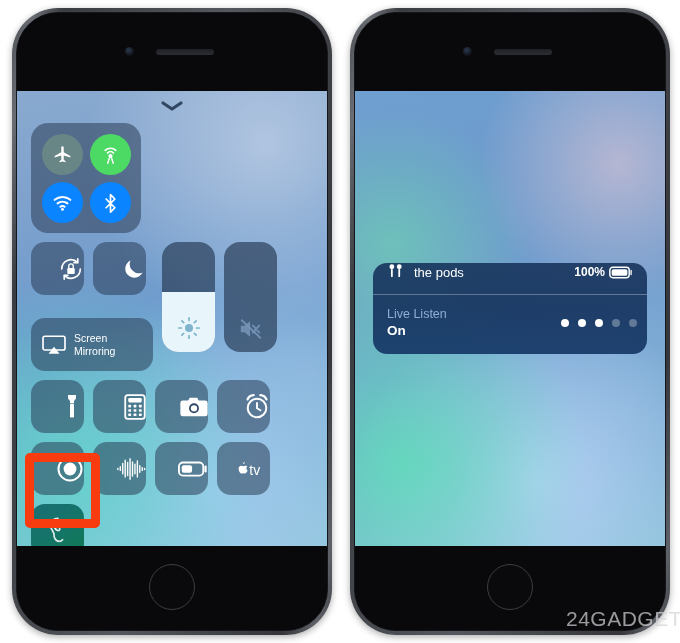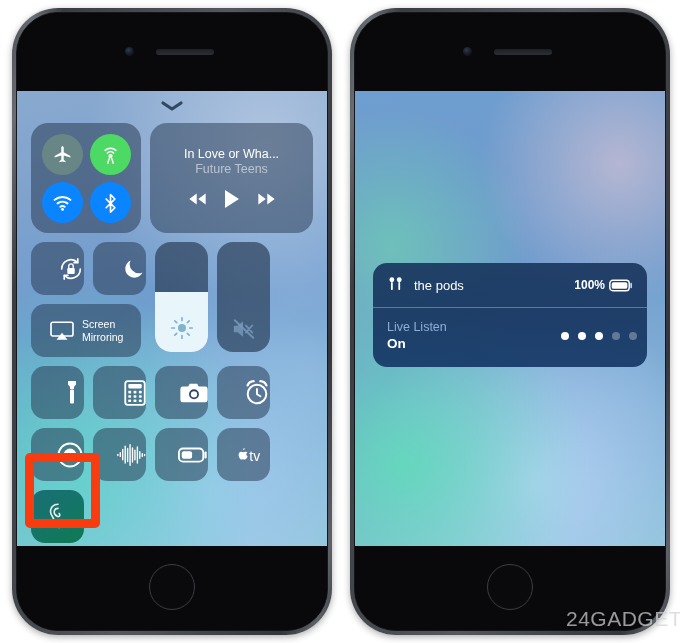--- a/index.html
+++ b/index.html
@@ -140,24 +140,24 @@
   .slider {
     width: 53px; height: 110px; border-radius: 16px;
     background: rgba(30,48,72,0.62);
     position: relative; overflow: hidden;
     display: flex; align-items: flex-end; justify-content: center;
   }
   .slider-fill { position: absolute; left: 0; right: 0; bottom: 0; background: #e8f6fb; }
   .slider-icon { position: relative; z-index: 2; margin-bottom: 12px; }
 
   .screen-mirror {
-    width: 110px; height: 53px;
+    width: 122px; height: 53px;
     background: rgba(38,56,80,0.52);
     border-radius: 14px;
-    display: flex; align-items: center; gap: 7px; padding-left: 18px;
+    display: flex; align-items: center; gap: 7px; padding-left: 10px; margin-top: 14px;
   }
   .sm-label { color: #fff; font-size: 10.5px; line-height: 12.5px; }
 
   .ear-tile {
     width: 53px; height: 53px; border-radius: 14px;
     background: linear-gradient(145deg,#1a6e74 0%,#15746a 45%,#0f7a52 100%);
     display: flex; align-items: center; justify-content: center;
   }
   .ear-highlight {
     position: absolute; left: 8px; bottom: 18px;
@@ -170,21 +170,21 @@
 
   
   .ll-panel {
     position: absolute; left: 18px; right: 18px; top: 172px;
     border-radius: 14px;
     background: linear-gradient(180deg, rgba(27,56,96,0.93) 0%, rgba(24,54,96,0.93) 45%, rgba(22,57,104,0.93) 100%);
     z-index: 3;
     overflow: hidden;
   }
   .ll-top {
-    display: flex; align-items: center; padding: 13px 14px 13px 14px;
+    display: flex; align-items: center; padding: 0 14px 13px 14px;
     border-bottom: 1px solid rgba(255,255,255,0.30);
   }
   .ll-device { color: #fff; font-size: 13px; margin-left: 9px; font-weight: 400; }
   .ll-batt { margin-left: auto; display: flex; align-items: center; gap: 4px; }
   .ll-pct { color: #fff; font-size: 12px; font-weight: 600; }
   .ll-bottom { display: flex; align-items: center; padding: 12px 10px 16px 14px; }
   .ll-label { color: rgba(150,180,220,0.95); font-size: 12.5px; }
   .ll-state { color: #fff; font-size: 13.5px; font-weight: 700; margin-top: 2px; }
   .ll-dots { margin-left: auto; display: flex; gap: 9px; align-items: center; }
   .dot { width: 8px; height: 8px; border-radius: 50%; background: #fff; }
@@ -248,35 +248,20 @@
                   <circle cx="12" cy="19.2" r="1.5" fill="#fff"></circle>
                 </svg>
               </div>
               <div class="pill-circle c-blue">
                 <svg width="21" height="21" viewBox="0 0 24 24">
                   <path d="M12 3 L17 8 L12 13 L12 3 Z M12 13 L17 18 L12 23 L12 13 Z M7 8 L12 13 M7 18 L12 13" fill="none" stroke="#fff" stroke-width="1.9" stroke-linejoin="round" stroke-linecap="round"></path>
                 </svg>
               </div>
             </div>
 
-            <div class="now-playing">
-              <div class="np-title">In Love or Wha...</div>
-              <div class="np-artist">Future Teens</div>
-              <div class="np-controls">
-                <svg width="19" height="14" viewBox="0 0 24 18">
-                  <path fill="#fff" d="M11 2 L11 16 L1.5 9 Z M22.5 2 L22.5 16 L13 9 Z"></path>
-                </svg>
-                <svg width="16" height="20" viewBox="0 0 16 20">
-                  <path fill="#fff" d="M1 1 L15 10 L1 19 Z"></path>
-                </svg>
-                <svg width="19" height="14" viewBox="0 0 24 18">
-                  <path fill="#fff" d="M1.5 2 L1.5 16 L11 9 Z M13 2 L13 16 L22.5 9 Z"></path>
-                </svg>
-              </div>
-            </div>
           </div>
 
           <div class="cc-row">
             <div style="display:flex;flex-direction:column;gap:9px;">
               <div style="display:flex;gap:9px;">
                 <div class="tile sq">
                   <svg width="26" height="26" viewBox="0 0 28 28">
                     <path d="M4 14a10 10 0 0 1 17-7.1 M24 14a10 10 0 0 1-17 7.1" fill="none" stroke="#fff" stroke-width="1.8" stroke-linecap="round"></path>
                     <path d="M21.3 3.1 L21.3 7.2 L17.3 7.2" fill="none" stroke="#fff" stroke-width="1.8" stroke-linecap="round" stroke-linejoin="round"></path>
                     <path d="M6.7 24.9 L6.7 20.8 L10.7 20.8" fill="none" stroke="#fff" stroke-width="1.8" stroke-linecap="round" stroke-linejoin="round"></path>

